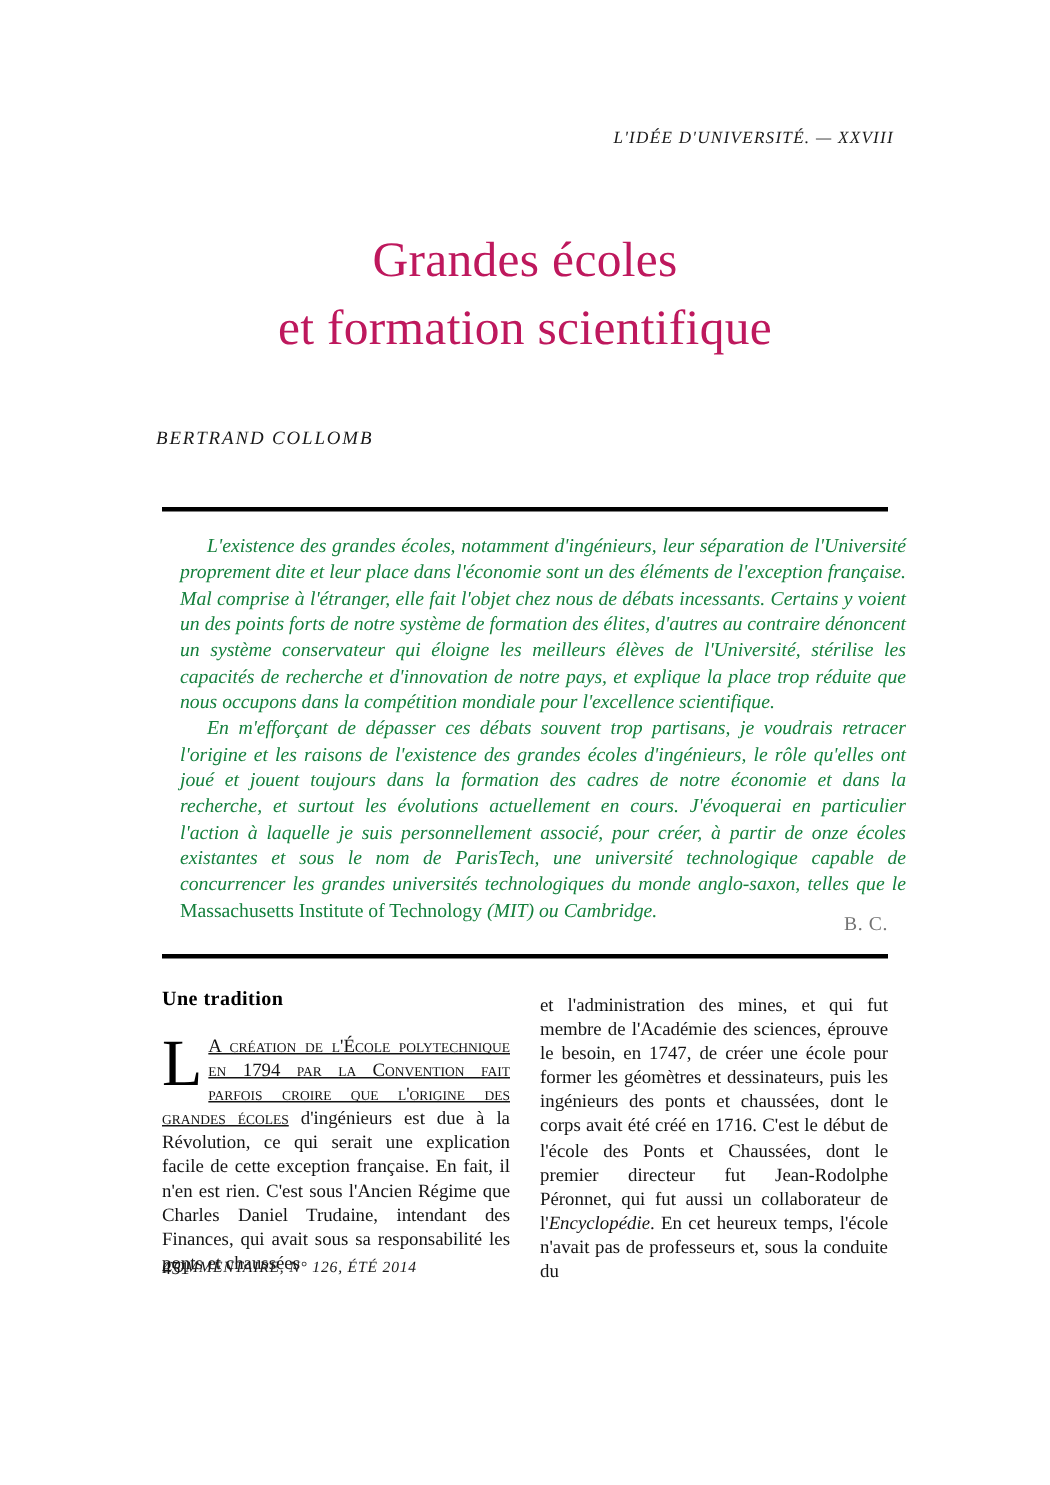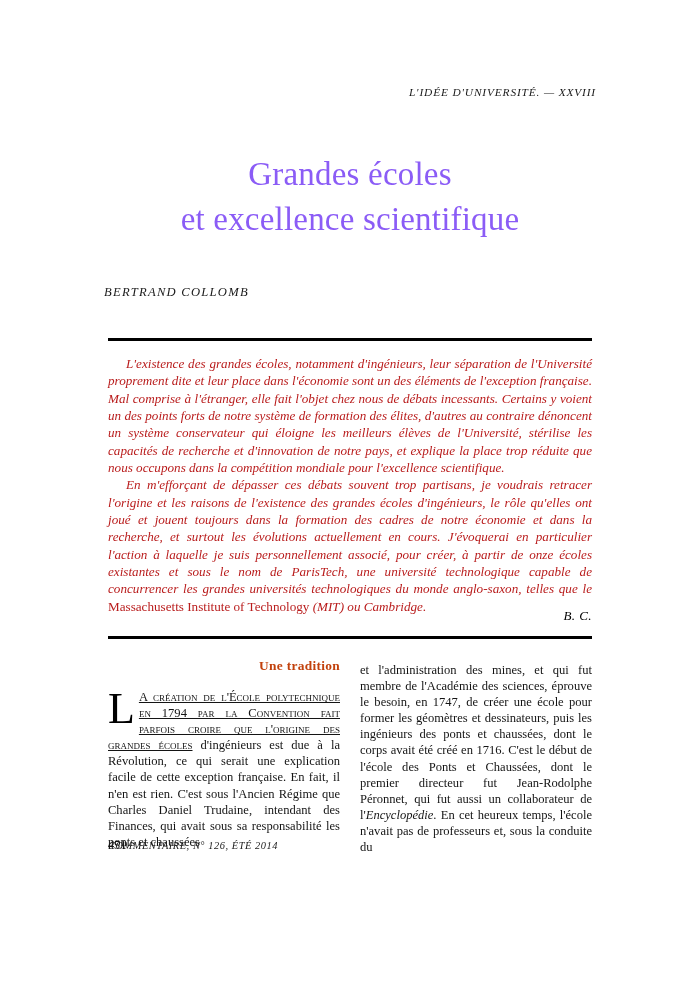--- a/index.html
+++ b/index.html
@@ -45,21 +45,21 @@
     position: absolute;
     left: 104px;
     top: 152px;
     width: 492px;
     text-align: center;
   }
   .title-line {
     font-size: 33px;
     line-height: 45px;
     font-weight: normal;
-    color: #8b5cf6;
+    color: #be185d;
     letter-spacing: 0.2px;
   }
 
   
   .byline {
     position: absolute;
     left: 104px;
     top: 285px;
     width: 492px;
     text-align: left;
@@ -76,62 +76,61 @@
     width: 484px;
     height: 2.6px;
     background: #000000;
   }
   .rule-top { top: 338px; }
   .rule-bottom { top: 636px; }
 
   
   .abstract {
     position: absolute;
-    left: 108px;
+    left: 120px;
     top: 355px;
     width: 484px;
     font-style: italic;
     font-size: 13.15px;
     line-height: 17.35px;
     text-align: justify;
     text-justify: inter-word;
-    color: #b91c1c;
+    color: #15803d;
     hyphens: manual;
   }
   .abstract p {
     margin: 0;
     text-indent: 18px;
   }
   .abstract .roman {
     font-style: normal;
   }
 
   .signature {
     position: absolute;
     left: 108px;
     top: 608px;
     width: 484px;
     text-align: right;
-    font-style: italic;
     font-size: 13.1px;
-    color: #000000;
+    color: #737373;
     letter-spacing: 0.4px;
   }
 
   
   .section-heading {
     position: absolute;
     left: 108px;
     top: 658px;
     width: 232px;
-    text-align: right;
+    text-align: left;
     font-weight: bold;
     font-size: 13.4px;
     letter-spacing: 0.3px;
-    color: #c2410c;
+    color: #000000;
   }
 
   
   .col {
     position: absolute;
     top: 689px;
     width: 232px;
     font-size: 12.55px;
     line-height: 16.1px;
     text-align: justify;
@@ -181,21 +180,21 @@
 </style>
 </head>
 <body>
 
 <div class="page">
 
   <div class="running-head">L'IDÉE D'UNIVERSITÉ. — XXVIII</div>
 
   <div class="title-block">
     <div class="title-line">Grandes écoles</div>
-    <div class="title-line">et excellence scientifique</div>
+    <div class="title-line">et formation scientifique</div>
   </div>
 
   <div class="byline">BERTRAND COLLOMB</div>
 
   <div class="rule rule-top"></div>
 
   <div class="abstract">
     <p>L'existence des grandes écoles, notamment d'ingénieurs, leur séparation de l'Université proprement dite et leur place dans l'économie sont un des éléments de l'exception française. Mal comprise à l'étranger, elle fait l'objet chez nous de débats incessants. Certains y voient un des points forts de notre système de formation des élites, d'autres au contraire dénoncent un système conservateur qui éloigne les meilleurs élèves de l'Université, stérilise les capacités de recherche et d'innovation de notre pays, et explique la place trop réduite que nous occupons dans la compétition mondiale pour l'excellence scientifique.</p>
     <p><span>En m'efforçant de dépasser ces débats souvent trop partisans, je voudrais retracer l'origine et les raisons de l'existence des grandes écoles d'ingénieurs, le rôle qu'elles ont joué et jouent toujours dans la formation des cadres de notre économie et dans la recherche, et surtout les évolutions actuellement en cours. J'évoquerai en particulier l'action à laquelle je suis personnellement associé, pour créer, à partir de onze écoles existantes et sous le nom de ParisTech, une université technologique capable de concurrencer les grandes universités technologiques du monde anglo-saxon, telles que le </span><span class="roman">Massachusetts Institute of Technology</span><span> (MIT) ou Cambridge.</span></p>
   </div>

